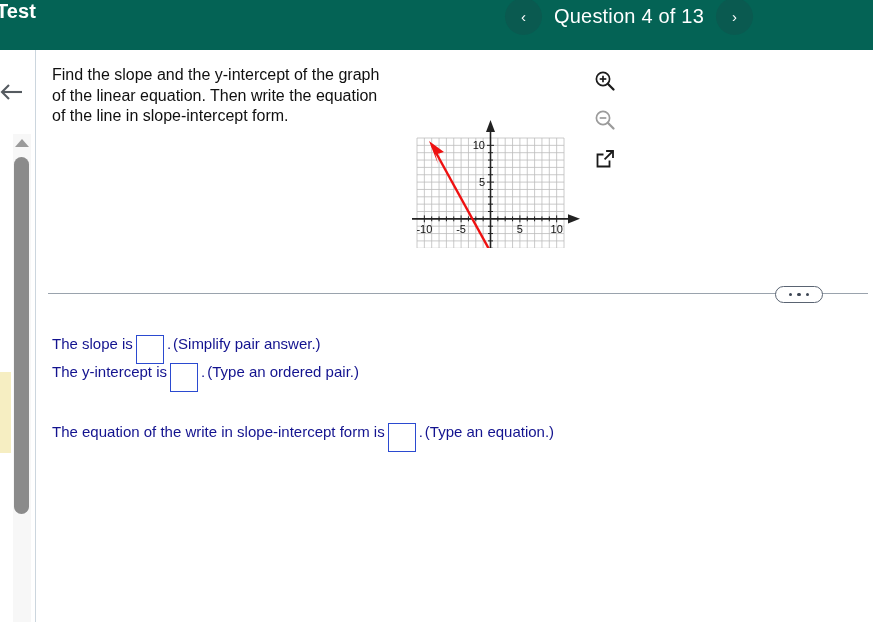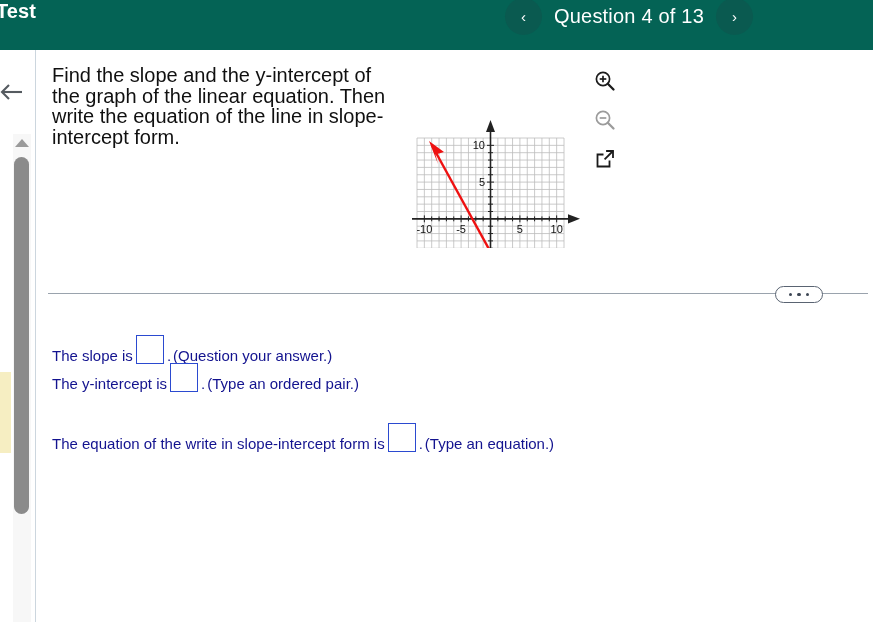--- a/index.html
+++ b/index.html
@@ -122,21 +122,21 @@
     position: absolute;
     left: 36px; top: 50px;
     width: 837px; height: 572px;
     background: #ffffff;
   }
 
   #question-text {
     position: absolute;
     left: 16px; top: 15px;
     width: 340px;
-    font-size: 20px;
+    font-size: 16px;
     color: #101010;
     line-height: 20.5px;
   }
 
   
   #graph-figure {
     position: absolute;
     left: 374px; top: 8px;
     width: 170px; height: 190px;
   }
@@ -184,21 +184,21 @@
     width: 3.5px; height: 3.5px;
     border-radius: 50%;
     background: #3d4654;
   }
 
   
   .answer-line {
     position: absolute;
     left: 16px;
     display: flex;
-    align-items: flex-end;
+    align-items: flex-start;
     font-size: 15px;
     color: #13138f;
     white-space: nowrap;
   }
   #answer-line-1 { top: 285px; }
   #answer-line-2 { top: 313px; }
   #answer-line-3 { top: 373px; }
 
   .answer-box {
     display: inline-block;
@@ -409,21 +409,21 @@
   <div id="ellipsis-pill">
     <span class="pill-dot"></span>
     <span class="pill-dot"></span>
     <span class="pill-dot"></span>
   </div>
 
   <div class="answer-line" id="answer-line-1">
     <span class="ans-label">The slope is</span>
     <input class="answer-box" placeholder="" style="">
     <span class="ans-period">.</span>
-    <span class="ans-hint">(Question your answer.)</span>
+    <span class="ans-hint">(Simplify pair answer.)</span>
   </div>
 
   <div class="answer-line" id="answer-line-2">
     <span class="ans-label">The y-intercept is</span>
     <input class="answer-box" placeholder="" style="">
     <span class="ans-period">.</span>
     <span class="ans-hint">(Type an ordered pair.)</span>
   </div>
 
   <div class="answer-line" id="answer-line-3">

